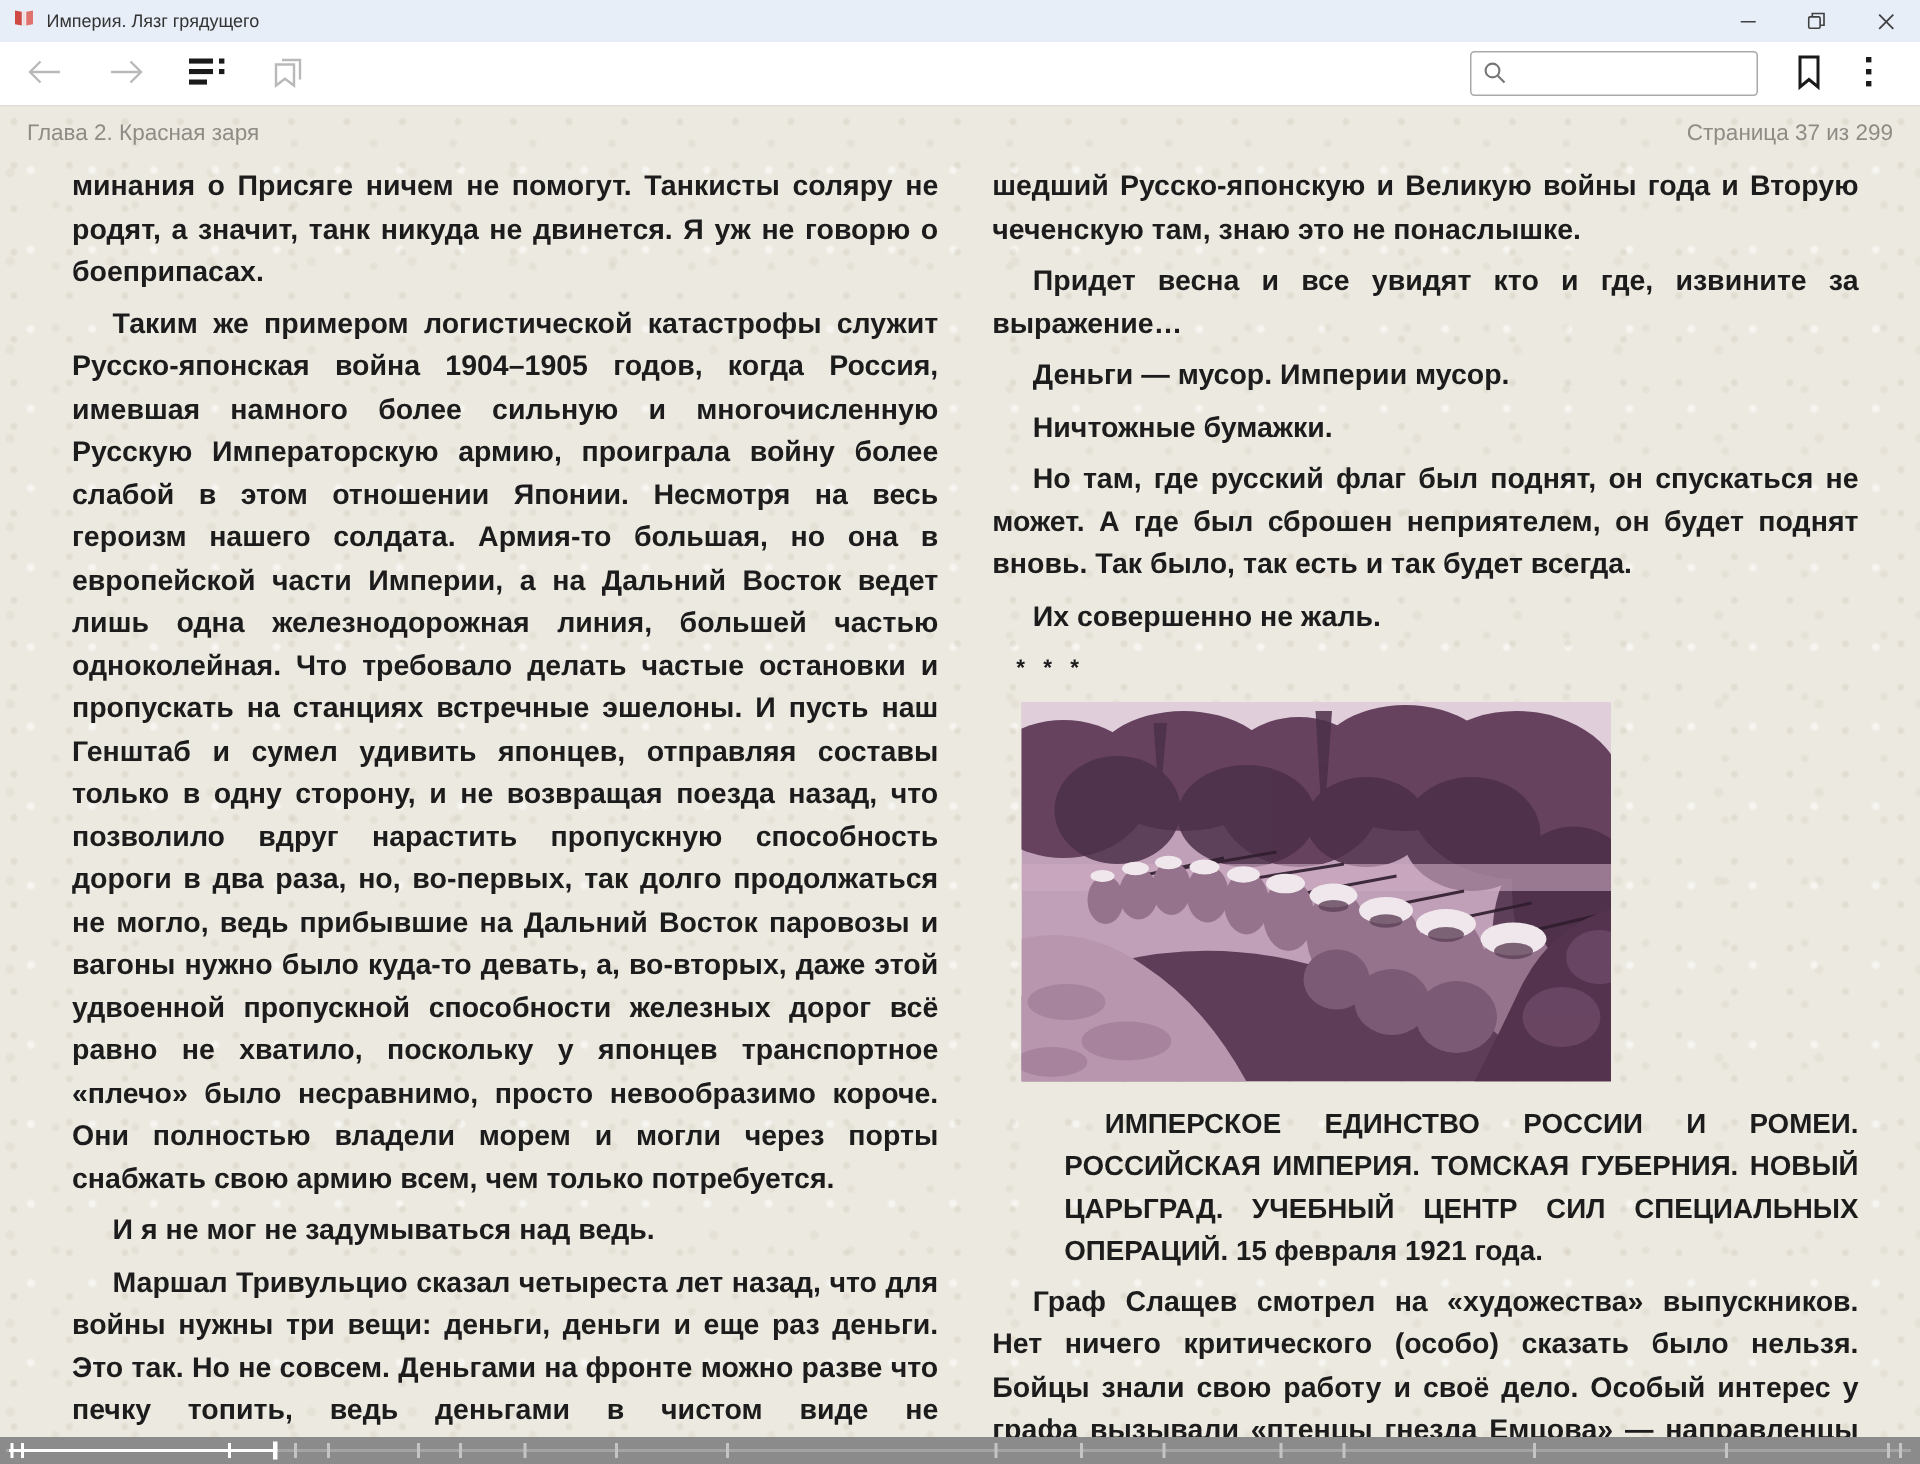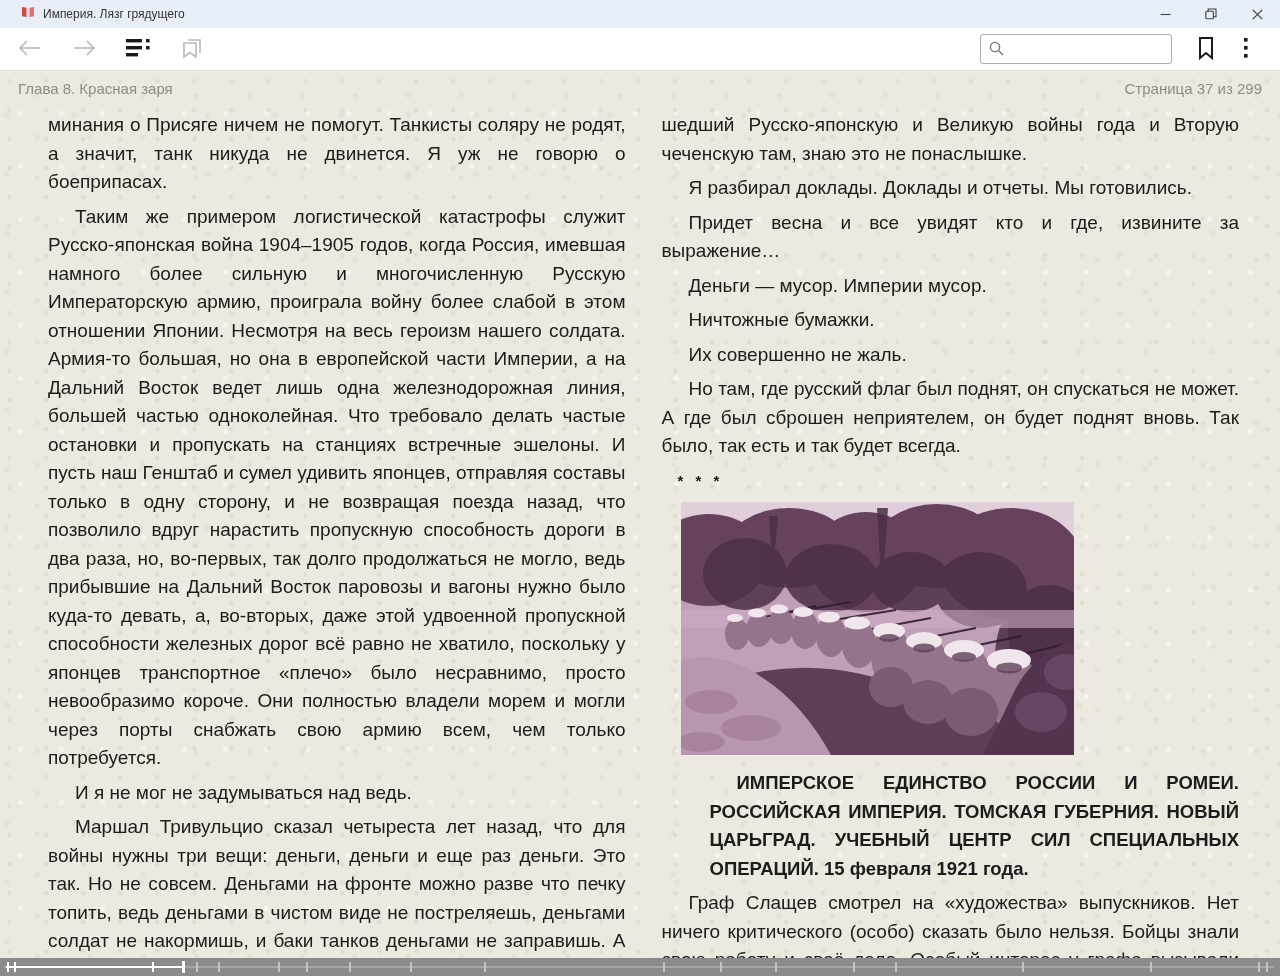--- a/index.html
+++ b/index.html
@@ -4,21 +4,21 @@
 <style>
   * { margin:0; padding:0; box-sizing:border-box; }
   html,body { width:1280px; height:976px; overflow:hidden;
               font-family:"Liberation Sans", sans-serif; }
   .app { width:1280px; height:976px; display:flex; flex-direction:column;
          background:var(--paper); }
 
   
   .titlebar { height:28px; background:var(--titlebar); display:flex;
               align-items:center; flex:0 0 auto; }
-  .titlebar-left { display:flex; align-items:center; gap:7px; padding-left:20px; flex:1; }
+  .titlebar-left { display:flex; align-items:center; gap:7px; padding-left:8px; flex:1; }
   .window-title { font-size:12px; color:#333; }
   .window-controls { display:flex; height:28px; }
   .win-btn { width:46px; height:28px; display:flex; align-items:center;
              justify-content:center; cursor:default; }
   .win-btn svg { display:block; }
 
   
   .toolbar { height:42px; background:var(--toolbar); display:flex;
              align-items:center; flex:0 0 auto; padding:0 14px 0 10px; }
   .tbtn { background:none; border:none; width:40px; height:36px; display:flex;
@@ -39,21 +39,21 @@
             radial-gradient(circle at 70% 60%, rgba(196,189,170,0.20) 1.5px, transparent 3.5px),
             radial-gradient(circle at 50% 80%, rgba(255,255,255,0.55) 1.5px, transparent 3.5px),
             radial-gradient(circle at 10% 75%, rgba(203,196,178,0.22) 2px, transparent 4px);
           background-size:37px 29px, 53px 41px, 41px 53px, 67px 59px;
           border-top:1px solid #e2dfd6; }
   .page-header { display:flex; justify-content:space-between;
                  padding:9px 18px 0 18px; font-size:15px; color:var(--muted); }
   .columns { display:flex; padding:14px 41px 0 48px; gap:36px; }
   .column { width:578px; font-size:19px; line-height:28.5px; color:var(--text);
             text-align:justify; }
-  .para { margin-bottom:6px; }
+  .para { margin-bottom:6px;font-weight:bold; }
   .para.indent { text-indent:27px; }
   .separator { font-weight:bold; font-size:15px; letter-spacing:4px;
                padding-left:16px; margin:3px 0 7px 0; }
   figure.photo { margin:3px 0 0 19px; width:393px; height:253px; }
   figure.photo svg { display:block; }
   .caption { font-weight:bold; margin-top:14px; margin-bottom:6px;
              text-indent:27px; font-size:18.5px;margin-left:48px; }
 
   
   .progress-bar { height:18px; background:var(--bar); position:relative; flex:0 0 auto; }
@@ -163,41 +163,40 @@
           <rect x="1" y="1" width="3.6" height="3.6" fill="var(--icon-dark)"></rect>
           <rect x="1" y="9" width="3.6" height="3.6" fill="var(--icon-dark)"></rect>
           <rect x="1" y="17" width="3.6" height="3.6" fill="var(--icon-dark)"></rect>
         </svg>
       </span>
     </button>
   </div>
 
   <div class="page">
     <div class="page-header">
-      <span>Глава 8. Красная заря</span>
+      <span>Глава 2. Красная заря</span>
       <span>Страница 37 из 299</span>
     </div>
 
     <div class="columns">
 
       <div class="column">
         <p class="para">минания о Присяге ничем не помогут. Танкисты соляру не родят, а значит, танк никуда не двинется. Я уж не говорю о боеприпасах.</p>
         <p class="para indent">Таким же примером логистической катастрофы служит Русско-японская война 1904–1905 годов, когда Россия, имевшая намного более сильную и многочисленную Русскую Императорскую армию, проиграла войну более слабой в этом отношении Японии. Несмотря на весь героизм нашего солдата. Армия-то большая, но она в европейской части Империи, а на Дальний Восток ведет лишь одна железнодорожная линия, большей частью одноколейная. Что требовало делать частые остановки и пропускать на станциях встречные эшелоны. И пусть наш Генштаб и сумел удивить японцев, отправляя составы только в одну сторону, и не возвращая поезда назад, что позволило вдруг нарастить пропускную способность дороги в два раза, но, во-первых, так долго продолжаться не могло, ведь прибывшие на Дальний Восток паровозы и вагоны нужно было куда-то девать, а, во-вторых, даже этой удвоенной пропускной способности железных дорог всё равно не хватило, поскольку у японцев транспортное «плечо» было несравнимо, просто невообразимо короче. Они полностью владели морем и могли через порты снабжать свою армию всем, чем только потребуется.</p>
         <p class="para indent">И я не мог не задумываться над ведь.</p>
         <p class="para indent">Маршал Тривульцио сказал четыреста лет назад, что для войны нужны три вещи: деньги, деньги и еще раз деньги. Это так. Но не совсем. Деньгами на фронте можно разве что печку топить, ведь деньгами в чистом виде не постреляешь, деньгами солдат не накормишь, и баки танков деньгами не заправишь. А всё, что нужно для ведения боевых действий нужно ещё произвести на заводах, вырастить в полях и на место этих самых боевых действий доставить. Вовремя и в достаточном количестве. Уж я, как человек про-</p>
       </div>
 
       <div class="column">
         <p class="para">шедший Русско-японскую и Великую войны года и Вторую чеченскую там, знаю это не понаслышке.</p>
-        <p class="para indent">Я разбирал доклады. Доклады и отчеты. Мы готовились.</p>
         <p class="para indent">Придет весна и все увидят кто и где, извините за выражение…</p>
         <p class="para indent">Деньги — мусор. Империи мусор.</p>
         <p class="para indent">Ничтожные бумажки.</p>
+        <p class="para indent">Но там, где русский флаг был поднят, он спускаться не может. А где был сброшен неприятелем, он будет поднят вновь. Так было, так есть и так будет всегда.</p>
         <p class="para indent">Их совершенно не жаль.</p>
-        <p class="para indent">Но там, где русский флаг был поднят, он спускаться не может. А где был сброшен неприятелем, он будет поднят вновь. Так было, так есть и так будет всегда.</p>
 
         <div class="separator">* * *</div>
 
         <figure class="photo">
           <svg width="393" height="253" viewBox="0 0 393 253">
             <rect width="393" height="253" fill="var(--photo-base)"></rect>
             <rect width="393" height="62" fill="var(--photo-sky)"></rect>
 
             <g fill="var(--photo-tree)">
               <ellipse cx="28" cy="58" rx="58" ry="46"></ellipse>

